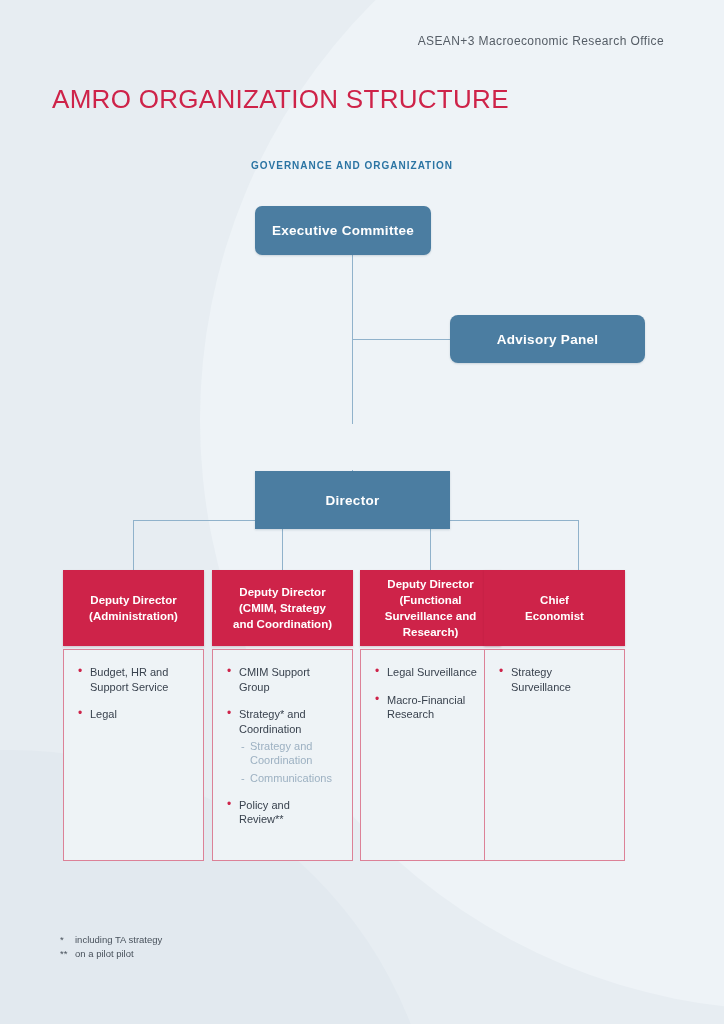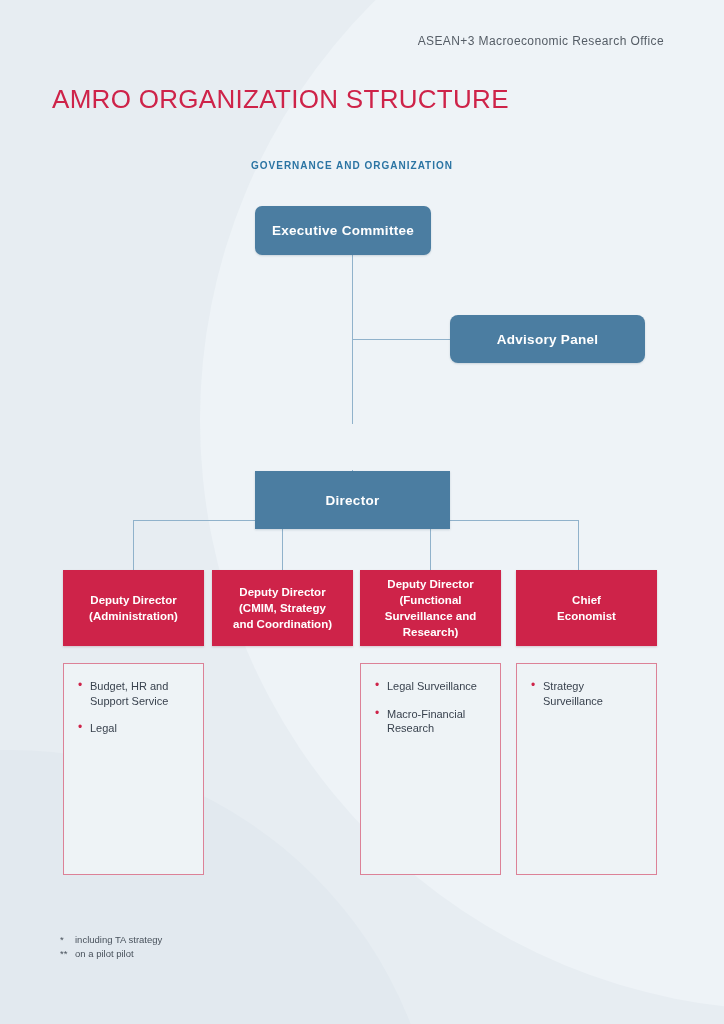--- a/index.html
+++ b/index.html
@@ -41,21 +41,21 @@
 
   .column { position:absolute; top:570px; width:141px; }
   .dept-header {
     height:76px; background:#ce2349; color:#ffffff;
     display:flex; align-items:center; justify-content:center;
     text-align:center; font-weight:bold; font-size:11.5px; line-height:1.4;
     white-space:pre-line; padding:4px 6px;
     box-shadow:0 1px 2px rgba(120,20,45,.2);
   }
   .dept-list {
-    height:212px; margin-top:17px;
+    height:212px; margin-top:3px;
     background:#eef3f6; border:1px solid rgba(206,35,73,.55);
     padding:15px 20px 10px 13px;
   }
   .item {
     position:relative; padding-left:13px; margin-bottom:13px;
     font-size:11px; line-height:1.32; color:#39424e;
   }
   .item::before {
     content:"\2022"; position:absolute; left:1px; top:-1px;
     color:#ce2349; font-size:12px;
@@ -104,34 +104,43 @@
     <div class="dept-list">
       <div class="item">Budget, HR and Support Service</div>
       <div class="item">Legal</div>
     </div>
   </div>
 
   <div class="column" style="left:212px">
     <div class="dept-header">Deputy Director
 (CMIM, Strategy
 and Coordination)</div>
+    <div class="dept-list">
+      <div class="item">CMIM Support Group</div>
+      <div class="item">
+        <span class="item-text">Strategy* and Coordination</span>
+        <div class="subitem">Strategy and Coordination</div>
+        <div class="subitem">Communications</div>
+      </div>
+      <div class="item">Policy and Review**</div>
+    </div>
   </div>
 
   <div class="column" style="left:360px">
     <div class="dept-header">Deputy Director
 (Functional
 Surveillance and
 Research)</div>
     <div class="dept-list">
       <div class="item">Legal Surveillance</div>
       <div class="item">Macro-Financial Research</div>
     </div>
   </div>
 
-  <div class="column" style="left:516px">
+  <div class="column" style="left:484px">
     <div class="dept-header">Chief
 Economist</div>
     <div class="dept-list">
       <div class="item">Strategy Surveillance</div>
     </div>
   </div>
 
   <div class="footnotes">
     <div class="footnote">
       <span class="marker">*</span>

